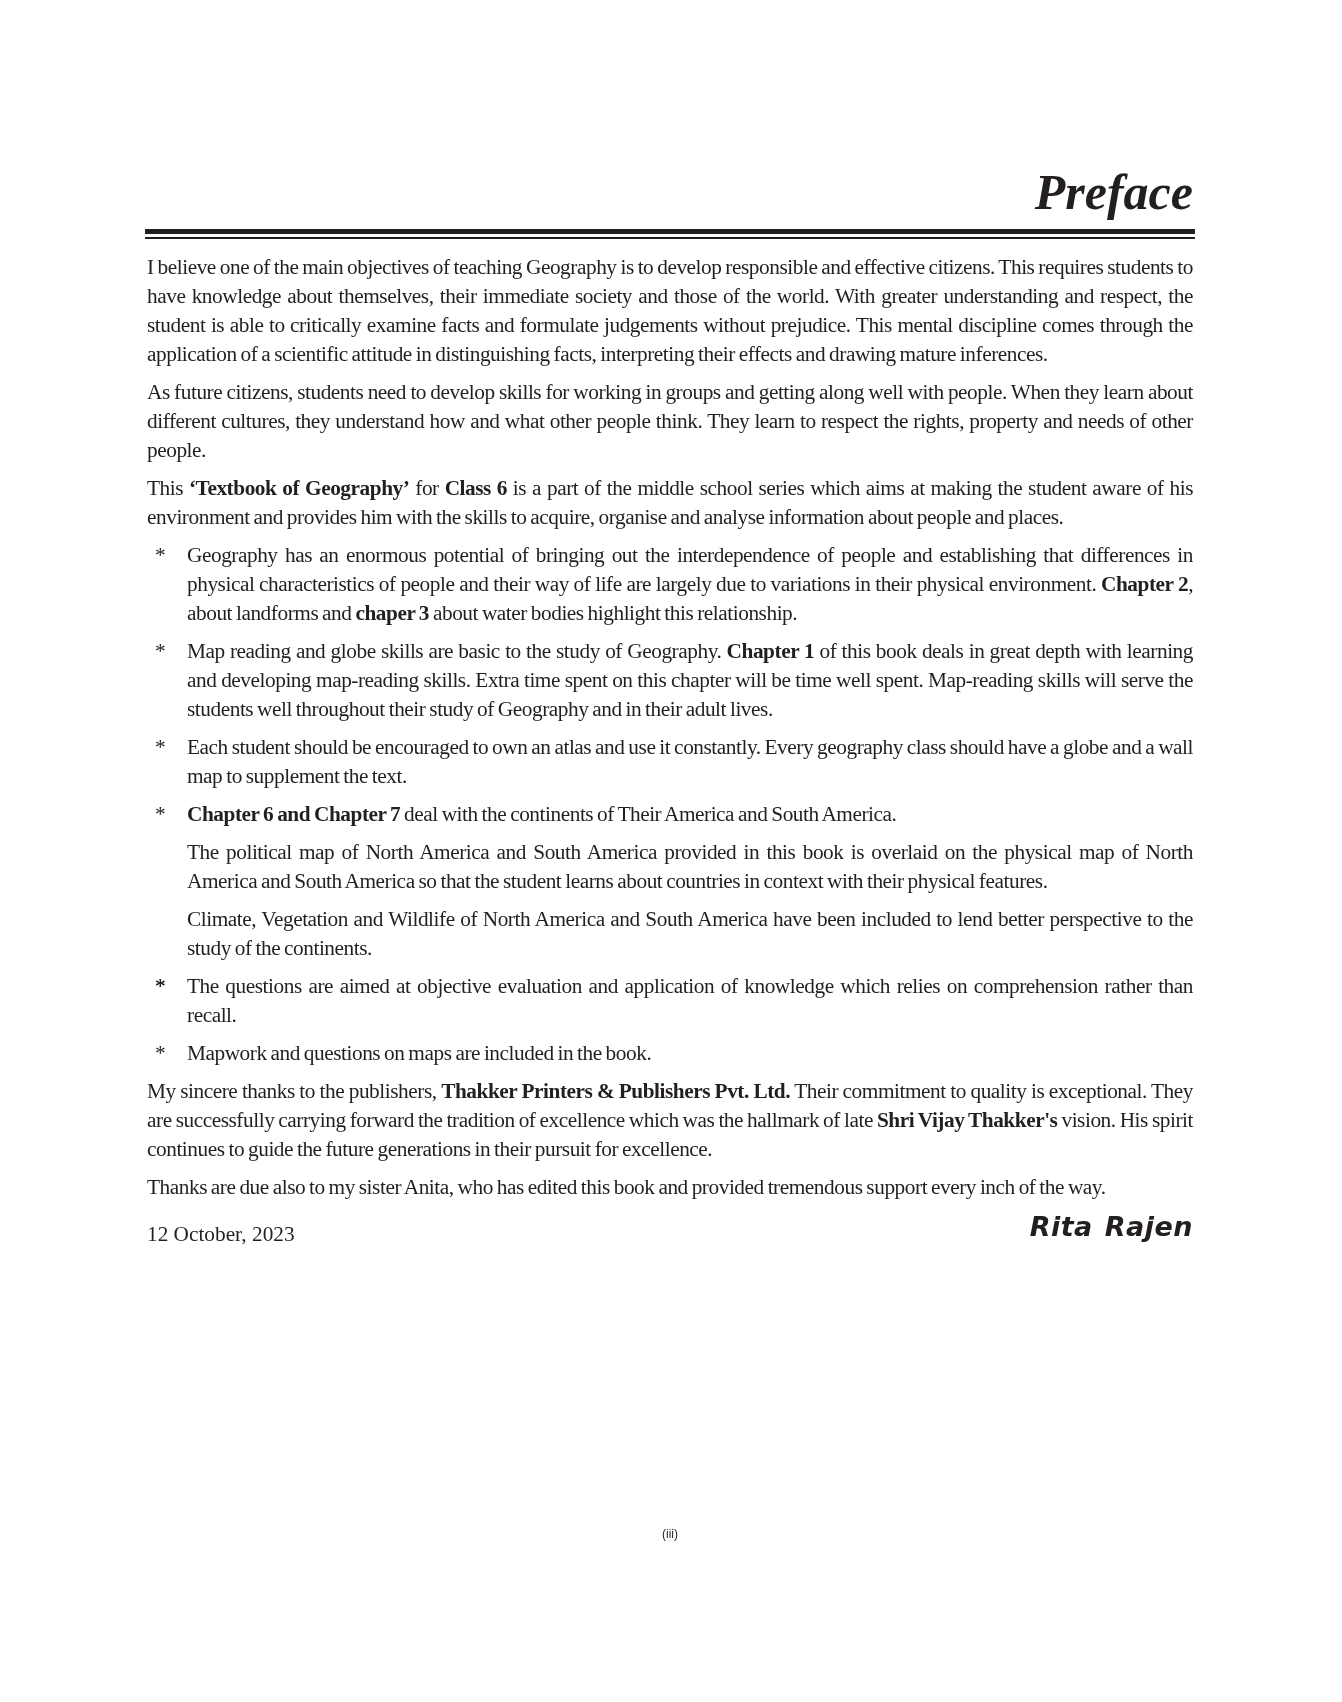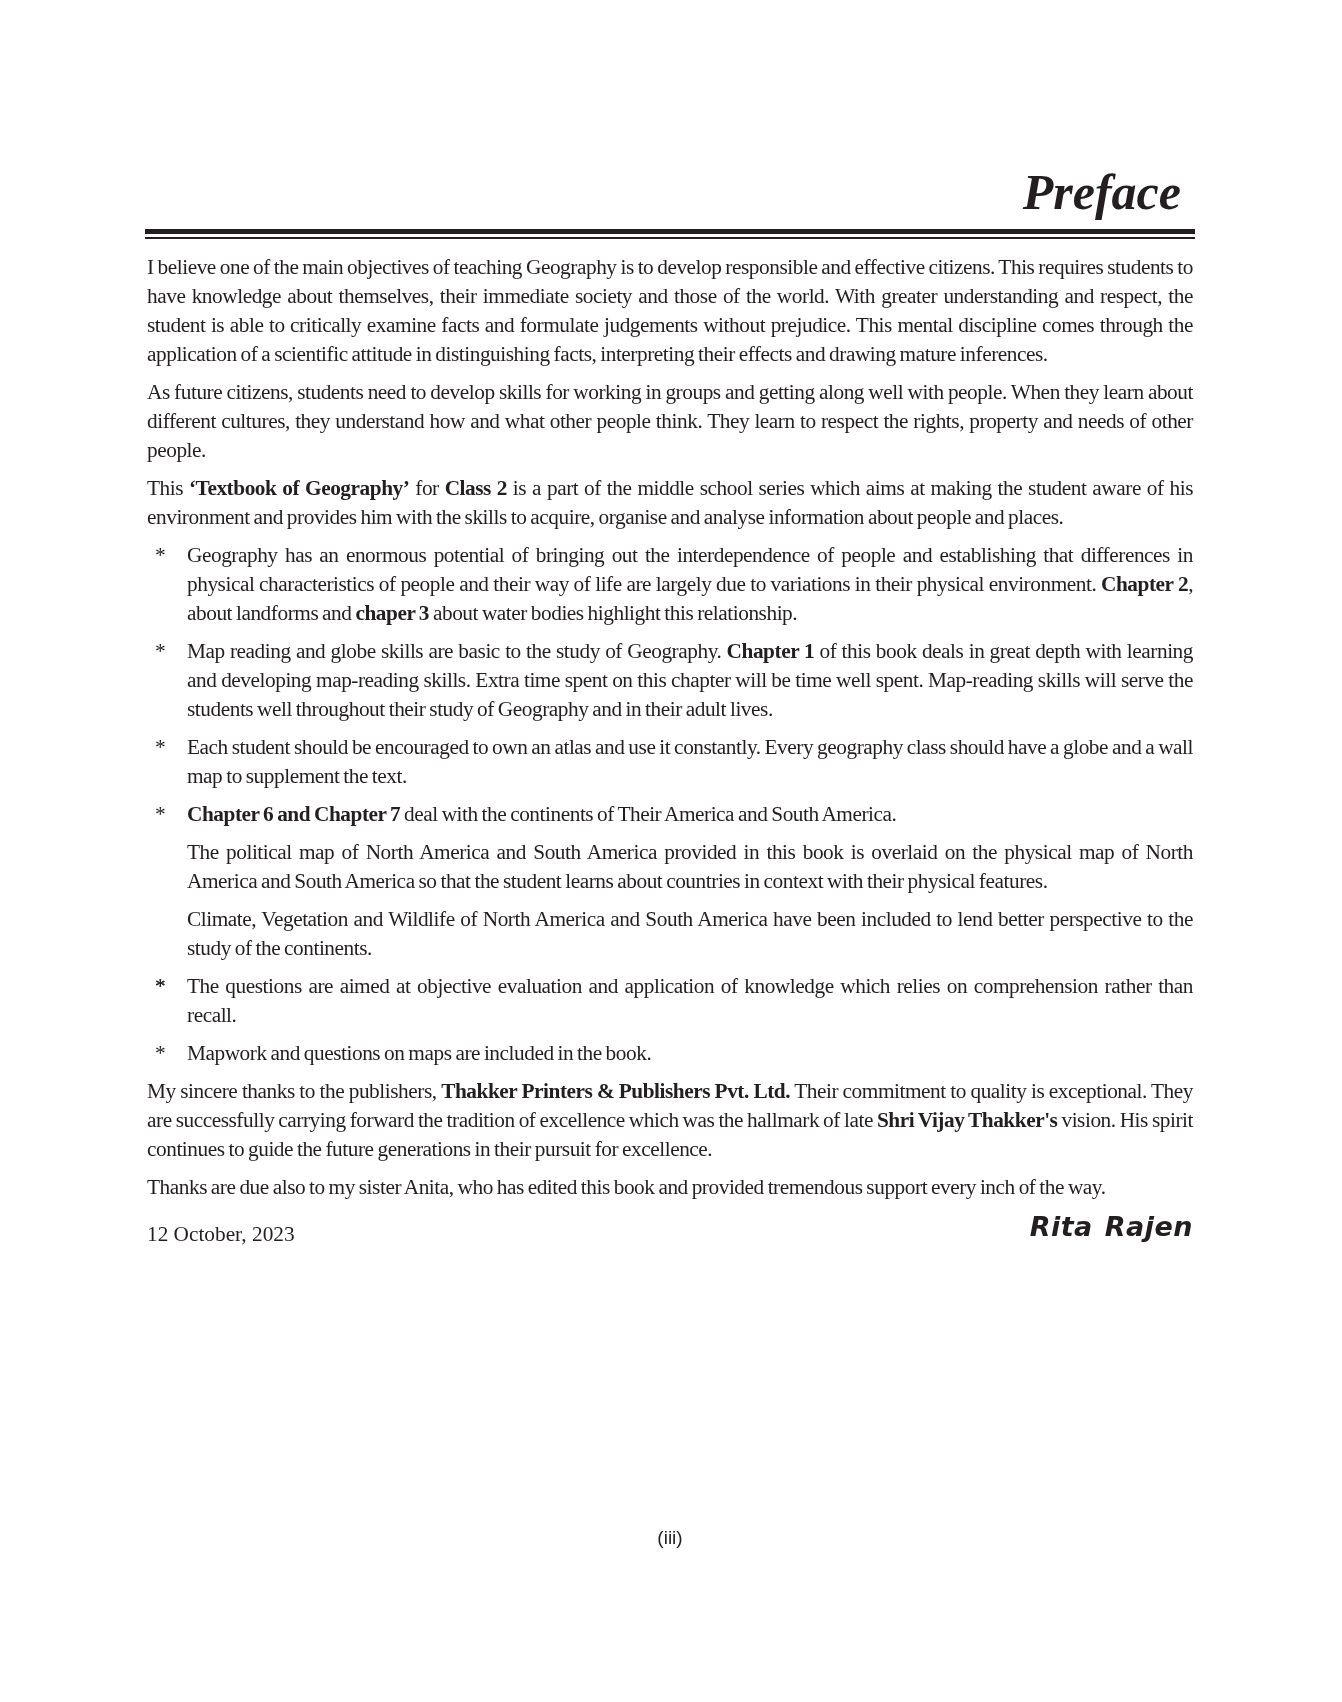--- a/index.html
+++ b/index.html
@@ -16,21 +16,21 @@
       color: #231f20;
     }
     .page {
       position: absolute;
       left: 147px;
       top: 0;
       width: 1046px;
     }
     .title {
       position: absolute;
-      right: 12px;
+      right: 0;
       top: 162px;
       font-family: "Liberation Serif", serif;
       font-weight: bold;
       font-style: italic;
       font-size: 50px;
       line-height: 60px;
       color: #231f20;
       margin: 0;
     }
     .rule-thick {
@@ -101,36 +101,36 @@
       letter-spacing: 0.5px;
       word-spacing: 2px;
     }
     .page-number {
       position: absolute;
       left: 0;
       width: 1046px;
       top: 1527px;
       text-align: center;
       font-family: "Liberation Sans", sans-serif;
-      font-size: 19px;
+      font-size: 12px;
       color: #231f20;
     }
   </style>
 </head>
 <body>
 
 <div class="page">
   <h1 class="title">Preface</h1>
   <div class="rule-thick"></div>
   <div class="rule-thin"></div>
 
   <div class="body-text">
     <p>I believe one of the main objectives of teaching Geography is to develop responsible and effective citizens. This requires students to have knowledge about themselves, their immediate society and those of the world. With greater understanding and respect, the student is able to critically examine facts and formulate judgements without prejudice. This mental discipline comes through the application of a scientific attitude in distinguishing facts, interpreting their effects and drawing mature inferences.</p>
     <p>As future citizens, students need to develop skills for working in groups and getting along well with people. When they learn about different cultures, they understand how and what other people think. They learn to respect the rights, property and needs of other people.</p>
-    <p><span>This </span><b>‘Textbook of Geography’</b><span> for </span><b>Class 2</b><span> is a part of the middle school series which aims at making the student aware of his environment and provides him with the skills to acquire, organise and analyse information about people and places.</span></p>
+    <p><span>This </span><b>‘Textbook of Geography’</b><span> for </span><b>Class 6</b><span> is a part of the middle school series which aims at making the student aware of his environment and provides him with the skills to acquire, organise and analyse information about people and places.</span></p>
 
     <div class="bullet">
       <span class="star">*</span>
       <span>Geography has an enormous potential of bringing out the interdependence of people and establishing that differences in physical characteristics of people and their way of life are largely due to variations in their physical environment. </span><b>Chapter 2</b><span>, about landforms and </span><b>chaper 3</b><span> about water bodies highlight this relationship.</span>
     </div>
 
     <div class="bullet">
       <span class="star">*</span>
       <span>Map reading and globe skills are basic to the study of Geography. </span><b>Chapter 1</b><span> of this book deals in great depth with learning and developing map-reading skills. Extra time spent on this chapter will be time well spent. Map-reading skills will serve the students well throughout their study of Geography and in their adult lives.</span>
     </div>

